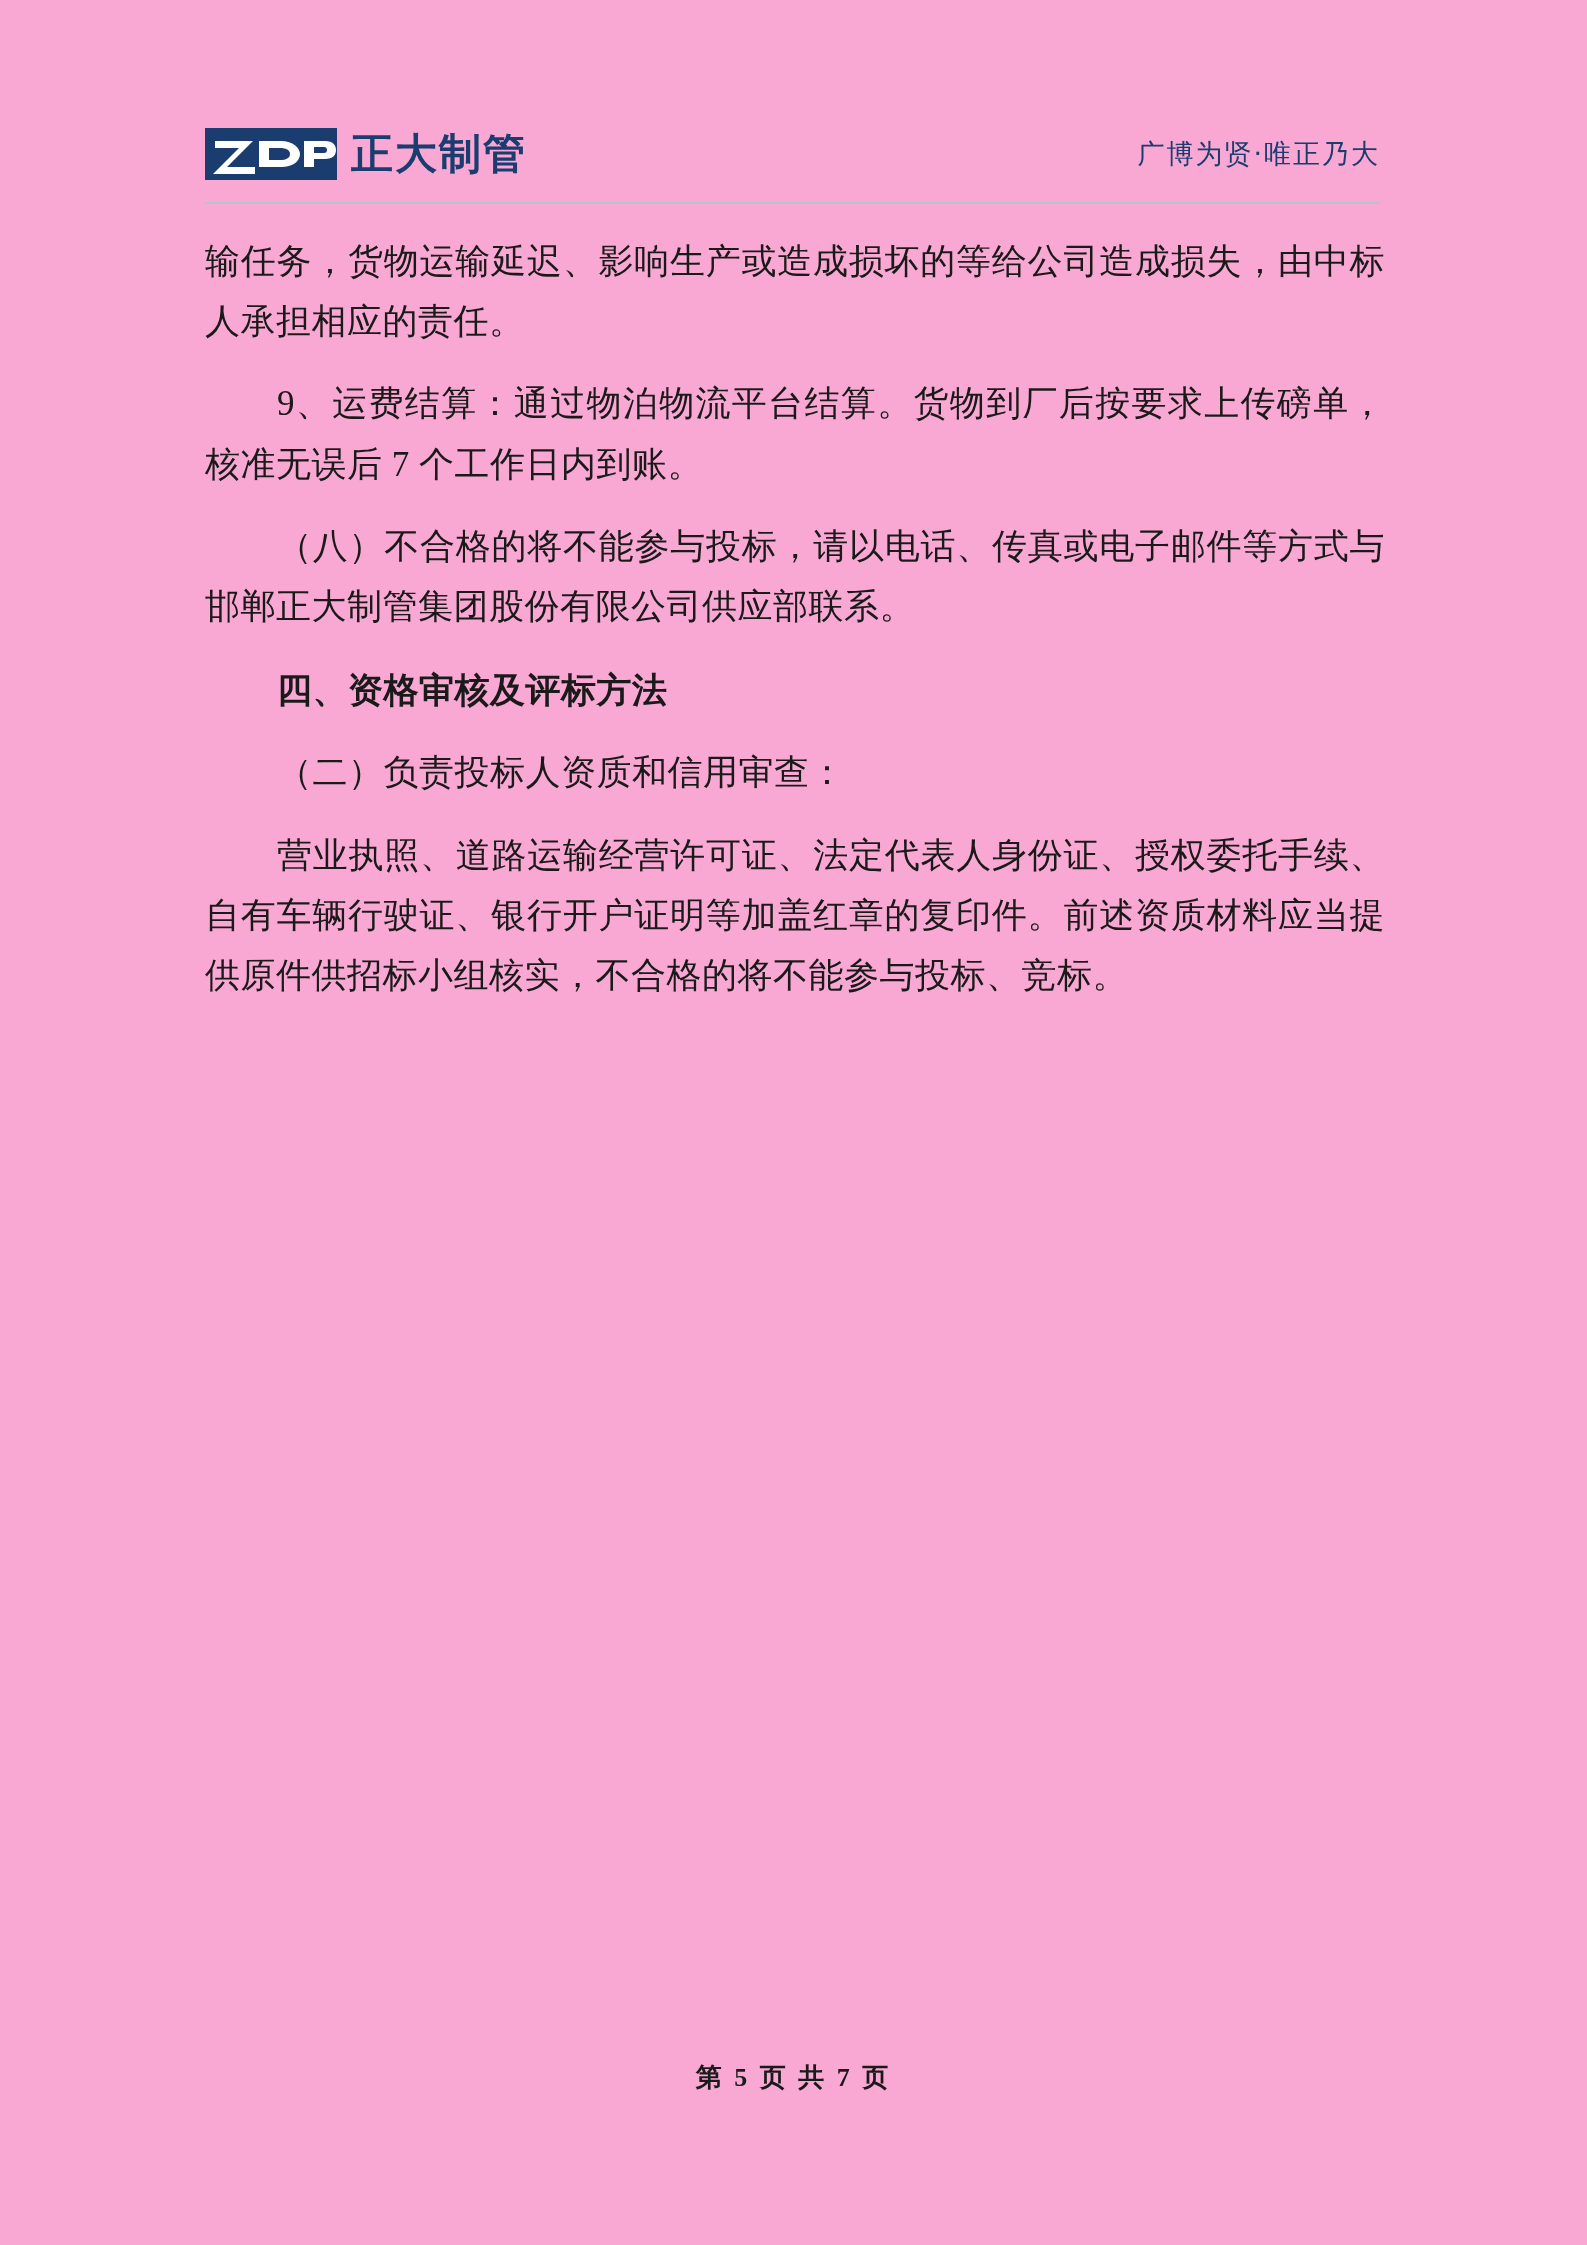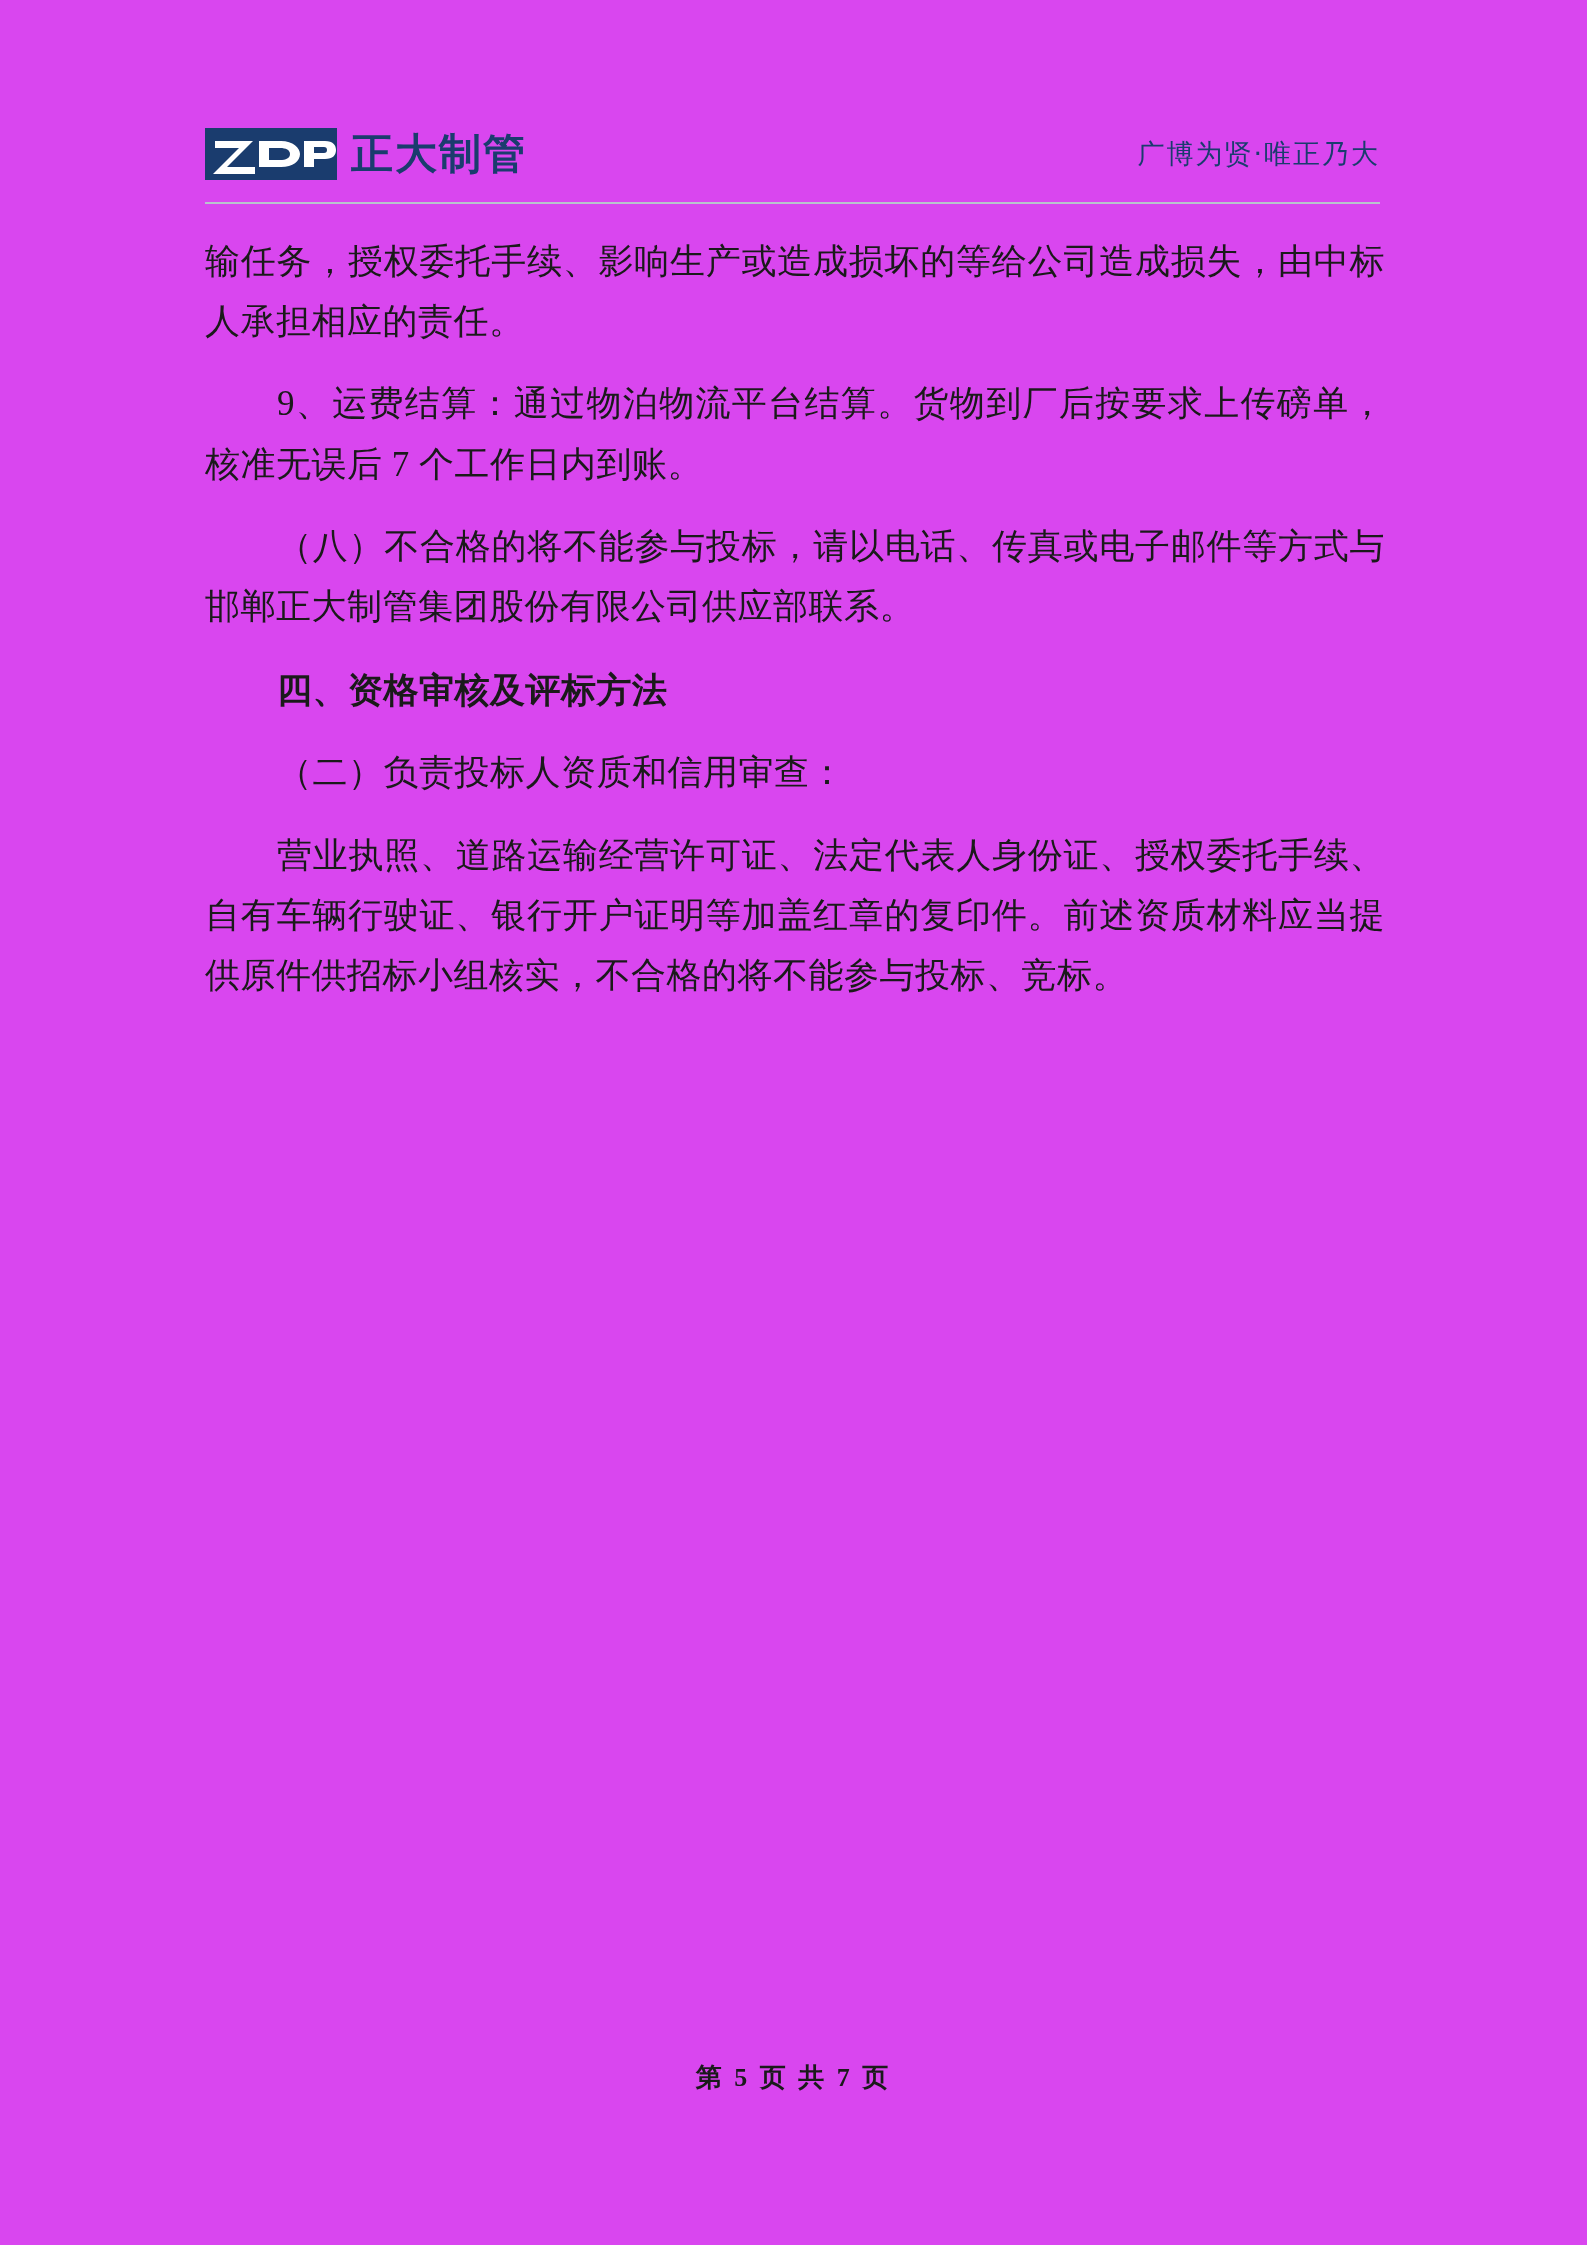--- a/index.html
+++ b/index.html
@@ -9,21 +9,21 @@
   }
   body {
     font-family: "Liberation Serif", "DejaVu Serif", serif;
     color: #1a1a1a;
   }
   .page {
     position: relative;
     width: 1587px;
     height: 2245px;
     margin: 0 auto;
-    background: #d946ef;
+    background: #f9a8d4;
     box-sizing: border-box;
     overflow: hidden;
   }
 
   
   .header {
     position: absolute;
     left: 205px;
     top: 118px;
     width: 1175px;
@@ -121,21 +121,21 @@
           <path d="M54 13 H76 C88 13 95 20 95 26 C95 33 88 39 76 39 H54 Z M64 20 V32 H75 C81 32 85 30 85 26 C85 22 81 20 75 20 Z" fill="#ffffff"></path>
           <path d="M99 13 H120 C128 13 131 17 131 22 C131 27 128 31 120 31 H109 V39 H99 Z M109 19 V25 H119 C121 25 122 24 122 22 C122 20 121 19 119 19 Z" fill="#ffffff"></path>
         </svg>
       </div>
       <div class="brand-cn">正大制管</div>
     </div>
     <div class="slogan">广博为贤·唯正乃大</div>
   </div>
 
   <div class="content">
-    <p class="para">输任务，授权委托手续、影响生产或造成损坏的等给公司造成损失，由中标人承担相应的责任。</p>
+    <p class="para">输任务，货物运输延迟、影响生产或造成损坏的等给公司造成损失，由中标人承担相应的责任。</p>
     <p class="para indent gap">9、运费结算：通过物泊物流平台结算。货物到厂后按要求上传磅单，核准无误后 7 个工作日内到账。</p>
     <p class="para indent gap">（八）不合格的将不能参与投标，请以电话、传真或电子邮件等方式与邯郸正大制管集团股份有限公司供应部联系。</p>
     <p class="para heading">四、资格审核及评标方法</p>
     <p class="para indent gap">（二）负责投标人资质和信用审查：</p>
     <p class="para indent gap">营业执照、道路运输经营许可证、法定代表人身份证、授权委托手续、自有车辆行驶证、银行开户证明等加盖红章的复印件。前述资质材料应当提供原件供招标小组核实，不合格的将不能参与投标、竞标。</p>
   </div>
 
   <div class="footer">
     <span>第 5 页 共 7 页</span>
   </div>

